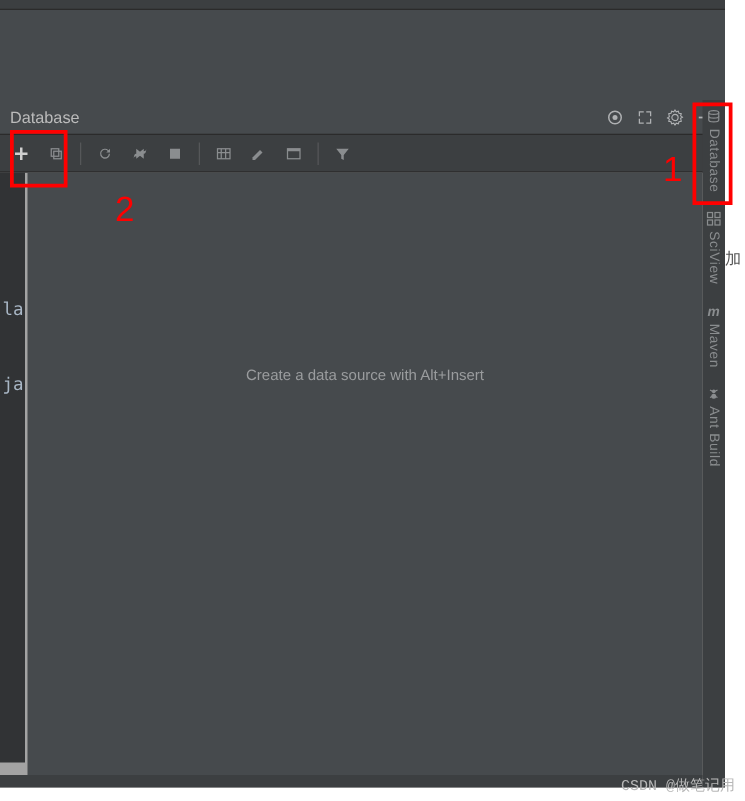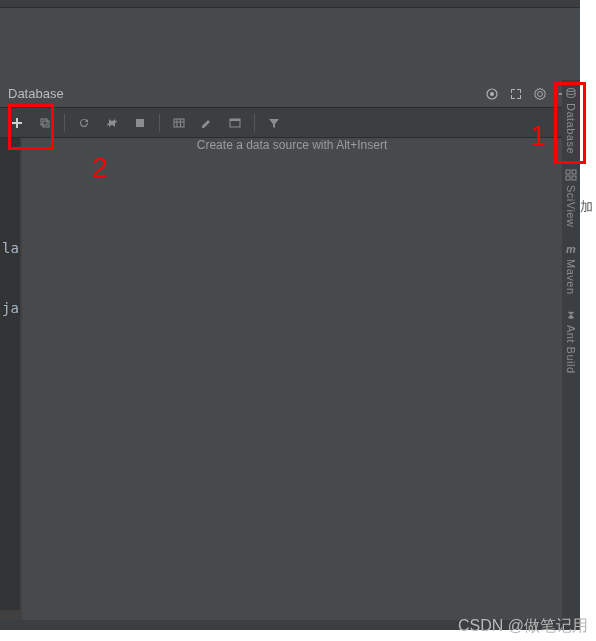--- a/index.html
+++ b/index.html
@@ -11,21 +11,21 @@
       font-size: 12px;
       overflow: hidden;
       position: relative;
     }
     .editor-frame {
       position: absolute;
       left: 0;
       top: 0;
       width: 580px;
       height: 630px;
-      background: #404040;
+      background: #a3a3a3;
     }
     .top-bar {
       height: 8px;
       background: #3c3f41;
       border-bottom: 1px solid #2b2b2b;
     }
     .mid-strip {
       height: 72px;
       background: #464a4d;
     }
@@ -92,20 +92,21 @@
       left: 22px;
       right: 18px;
       top: 138px;
       bottom: 8px;
       background: #464a4d;
       display: flex;
       align-items: flex-start;
       justify-content: center;
     }
     .hint-text {
+      margin-top: 155px;
       color: #9a9c9e;
       font-size: 12px;
     }
     .left-gutter {
       position: absolute;
       left: 0;
       top: 138px;
       width: 20px;
       bottom: 20px;
       background: #313335;
@@ -176,22 +177,22 @@
       font-family: Arial, sans-serif;
       pointer-events: none;
     }
     .num-1 { right: 50px; top: 120px; }
     .num-2 { left: 92px; top: 152px; }
     .watermark {
       position: absolute;
       right: 8px;
       bottom: 4px;
       color: #b8b8b8;
-      font-size: 16px;
-      font-family: Liberation Sans, sans-serif;
+      font-size: 12px;
+      font-family: Liberation Mono, monospace;
     }
     .cn-char {
       position: absolute;
       right: 0;
       top: 198px;
       width: 16px;
       color: #555;
       font-size: 13px;
       background: #fff;
     }

